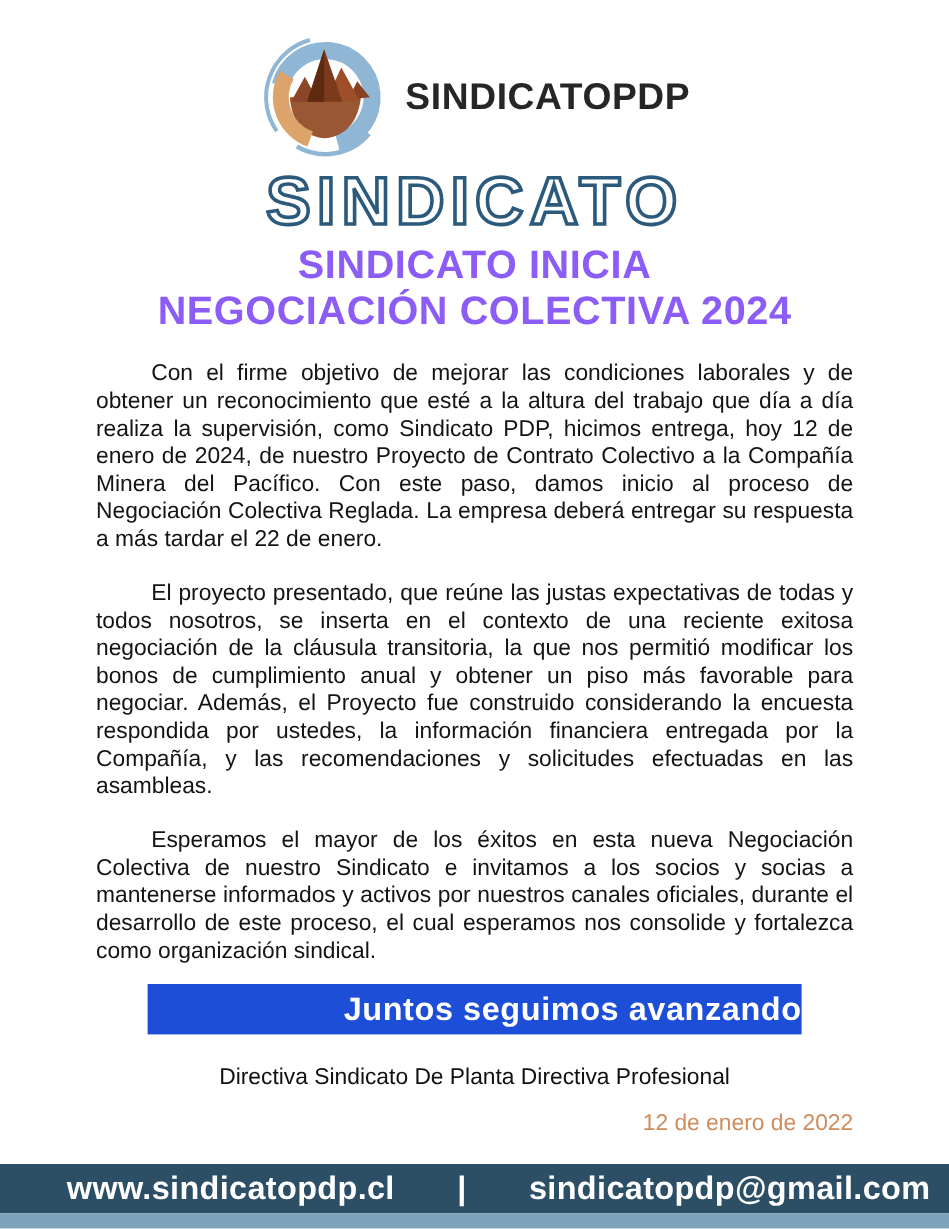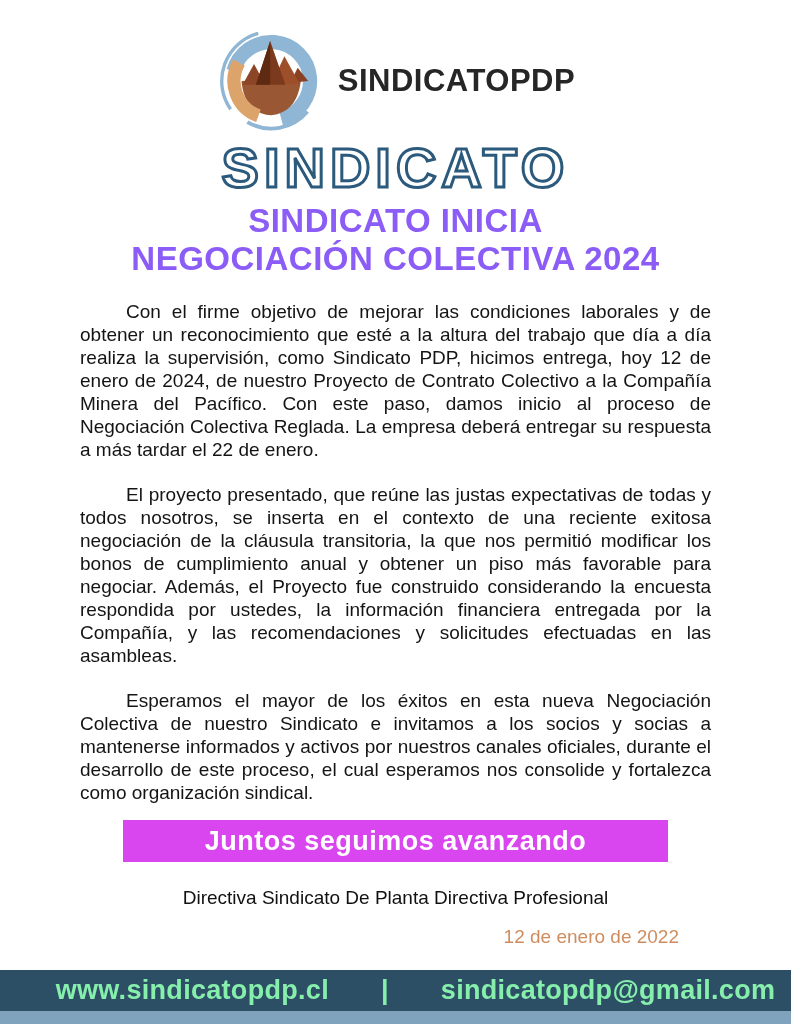--- a/index.html
+++ b/index.html
@@ -20,34 +20,34 @@
     line-height:1.0;margin-top:2px;
   }
   .doc-title{text-align:center;color:#8b5cf6;font-weight:bold;font-size:33px;line-height:38px;margin-top:6px;letter-spacing:0.5px;}
 
   
   .body-text{margin:22px 80px 12px 80px;}
   .body-text p{font-size:19px;line-height:23px;text-align:justify;text-indent:46px;color:#141414;margin:0 0 22px 0;}
   .body-text p:last-child{margin-bottom:0;}
 
   
-  .slogan-banner{width:545px;height:42px;margin:16px auto 0 auto;background:#d946ef;
-    display:flex;align-items:center;justify-content:center;}
+  .slogan-banner{width:545px;height:42px;margin:16px auto 0 auto;background:#1d4ed8;
+    display:flex;align-items:center;justify-content:flex-end;}
   .slogan-banner span{color:#ffffff;font-weight:bold;font-size:27px;letter-spacing:0.5px;}
 
   
   .signature{margin-top:24px;text-align:center;font-weight:normal;font-size:19px;line-height:24px;color:#111111;}
 
   
-  .doc-date{margin:16px 112px 0 0;text-align:right;color:#cf8d5f;font-size:19px;}
+  .doc-date{margin:16px 80px 0 0;text-align:right;color:#cf8d5f;font-size:19px;}
 
   
   .footer{position:absolute;left:0;right:0;bottom:0;}
   .footer-bar{background:#2d4f66;height:41px;display:flex;align-items:center;justify-content:center;gap:12px;}
-  .footer-bar span{color:#86efac;font-weight:bold;font-size:27px;letter-spacing:0.3px;margin-left:40px;}
+  .footer-bar span{color:#ffffff;font-weight:bold;font-size:27px;letter-spacing:0.3px;margin-left:40px;}
   .footer-strip{height:13px;background:#7fa3bd;}
 </style>
 </head>
 <body>
 
 <div class="page">
 
   <header class="logo-row">
     <svg class="logo-mark" viewBox="0 0 120 120" aria-hidden="true">
 

